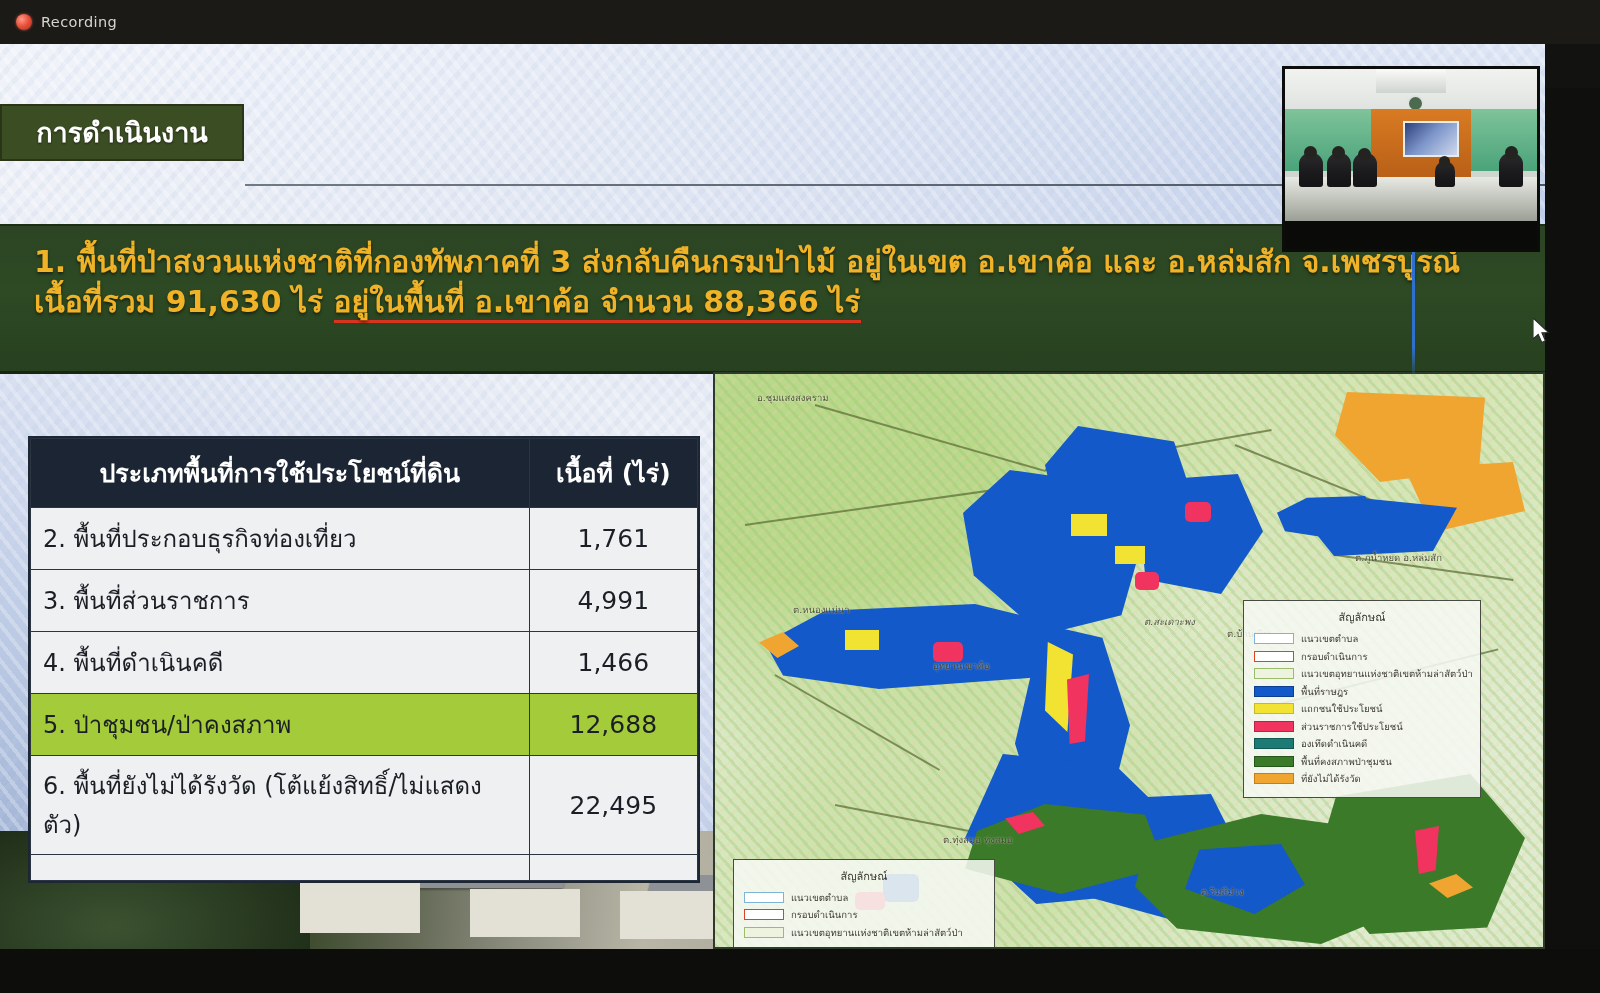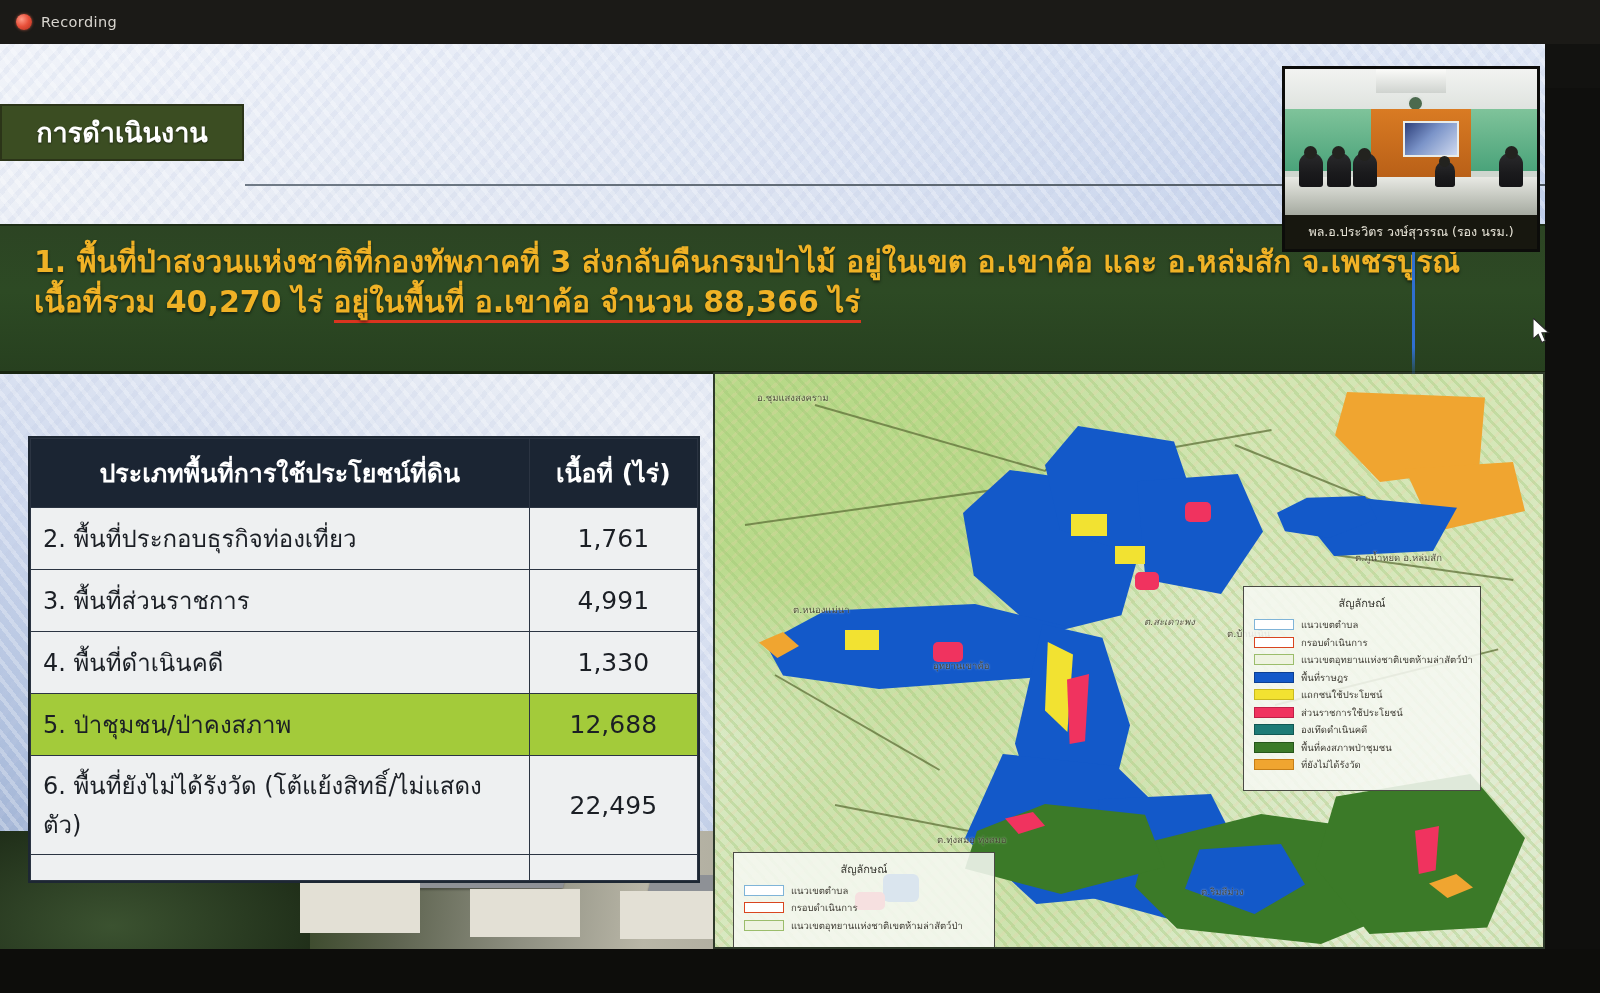--- a/index.html
+++ b/index.html
@@ -176,21 +176,21 @@
   .map-label {
     position: absolute; color: #43402f; font-size: 9.5px;
     font-family: "DejaVu Sans", sans-serif;
     text-shadow: 0 0 2px rgba(255,255,255,.85);
     white-space: nowrap; opacity: .9;
   }
 
   
   .legend-box {
     position: absolute; background: rgba(246,248,243,.88);
-    border: 1.5px solid #4a4a44; padding: 7px 10px 15px 10px; z-index: 8;
+    border: 1.5px solid #4a4a44; padding: 7px 10px 8px 10px; z-index: 8; margin-top: 14px;
   }
   .legend-title {
     text-align: center; font-size: 11px; color: #3a3a33; margin-bottom: 5px;
     font-family: "DejaVu Sans", sans-serif;
   }
   .legend-row { display: flex; align-items: center; gap: 7px; margin: 2.5px 0; }
   .legend-swatch {
     width: 40px; height: 11px; flex: 0 0 auto; border: 1px solid #6a6a60;
   }
   .legend-text {
@@ -293,21 +293,21 @@
   </div>
 
   <div id="header-badge">
     <span>การดำเนินงาน</span>
   </div>
   <div id="title-rule"></div>
 
   <div id="green-band">
     <div class="band-line">1. พื้นที่ป่าสงวนแห่งชาติที่กองทัพภาคที่ 3 ส่งกลับคืนกรมป่าไม้ อยู่ในเขต อ.เขาค้อ และ อ.หล่มสัก จ.เพชรบูรณ์</div>
     <div class="band-line">
-      <span>เนื้อที่รวม 40,270 ไร่ </span><span class="hl">อยู่ในพื้นที่ อ.เขาค้อ จำนวน 88,366 ไร่</span>
+      <span>เนื้อที่รวม 91,630 ไร่ </span><span class="hl">อยู่ในพื้นที่ อ.เขาค้อ จำนวน 88,366 ไร่</span>
     </div>
   </div>
 
   <div id="table-wrap">
     <table>
       <thead>
         <tr>
           <th class="col-label">ประเภทพื้นที่การใช้ประโยชน์ที่ดิน</th>
           <th class="col-value">เนื้อที่ (ไร่)</th>
         </tr>
@@ -316,21 +316,21 @@
           <tr>
             <td class="cell-label">2. พื้นที่ประกอบธุรกิจท่องเที่ยว</td>
             <td class="cell-value">1,761</td>
           </tr>
           <tr>
             <td class="cell-label">3. พื้นที่ส่วนราชการ</td>
             <td class="cell-value">4,991</td>
           </tr>
           <tr>
             <td class="cell-label">4. พื้นที่ดำเนินคดี</td>
-            <td class="cell-value">1,330</td>
+            <td class="cell-value">1,466</td>
           </tr>
           <tr class="row-hl">
             <td class="cell-label">5. ป่าชุมชน/ป่าคงสภาพ</td>
             <td class="cell-value">12,688</td>
           </tr>
           <tr>
             <td class="cell-label">6. พื้นที่ยังไม่ได้รังวัด (โต้แย้งสิทธิ์/ไม่แสดงตัว)</td>
             <td class="cell-value">22,495</td>
           </tr>
           <tr class="row-pad">
@@ -390,21 +390,21 @@
 
     <div class="poly blue" style="left:168px;top:500px;width:36px;height:28px;border-radius:6px;"></div>
     <div class="poly pink" style="left:140px;top:518px;width:30px;height:18px;border-radius:5px;"></div>
 
     <div class="map-label" style="left:42px;top:16px;">อ.ชุมแสงสงคราม</div>
     <div class="map-label" style="left:78px;top:228px;">ต.หนองแม่นา</div>
     <div class="map-label" style="left:218px;top:284px;">อุทยานเขาค้อ</div>
     <div class="map-label" style="left:429px;top:240px;font-style:italic;">ต.สะเดาะพง</div>
     <div class="map-label" style="left:512px;top:252px;">ต.บ้านเนิน</div>
     <div class="map-label" style="left:640px;top:176px;">ต.ภูน้ำหยด อ.หล่มสัก</div>
-    <div class="map-label" style="left:222px;top:458px;">ต.ทุ่งสมอ ทุ่งสมอ</div>
+    <div class="map-label" style="left:228px;top:458px;">ต.ทุ่งสมอ ทุ่งสมอ</div>
     <div class="map-label" style="left:486px;top:510px;">ต.ริมสีม่วง</div>
 
     <div class="legend-box" id="legend-main">
       <div class="legend-title">สัญลักษณ์</div>
       <div id="legend-main-rows">
           <div class="legend-row">
             <div class="legend-swatch" style="background: rgb(255, 255, 255); border-color: rgb(127, 180, 216);"></div>
             <div class="legend-text">แนวเขตตำบล</div>
           </div>
           <div class="legend-row">
@@ -477,23 +477,20 @@
       <div class="vf-head" style="left:19px;bottom:62px;"></div>
       <div class="vf-person" style="left:42px;"></div>
       <div class="vf-head" style="left:47px;bottom:62px;"></div>
       <div class="vf-person" style="left:68px;"></div>
       <div class="vf-head" style="left:73px;bottom:60px;"></div>
       <div class="vf-person" style="left:150px;width:20px;height:26px;"></div>
       <div class="vf-head" style="left:154px;bottom:54px;width:11px;height:11px;"></div>
       <div class="vf-person" style="right:14px;"></div>
       <div class="vf-head" style="right:19px;bottom:62px;"></div>
     </div>
-    <div id="video-name">
-      <span>พล.อ.ประวิตร วงษ์สุวรรณ (รอง นรม.)</span>
-    </div>
   </div>
 
   <div id="right-gutter"></div>
 </div>
 
 <svg id="cursor" viewBox="0 0 20 28">
   <polygon points="0,0 0,21 5.2,16.3 8.8,24.5 12.4,22.8 8.9,14.8 15.6,14.6" fill="#ffffff" stroke="#2a2a2a" stroke-width="1.1"></polygon>
 </svg>
 
 <div id="bottom-bar"></div>

